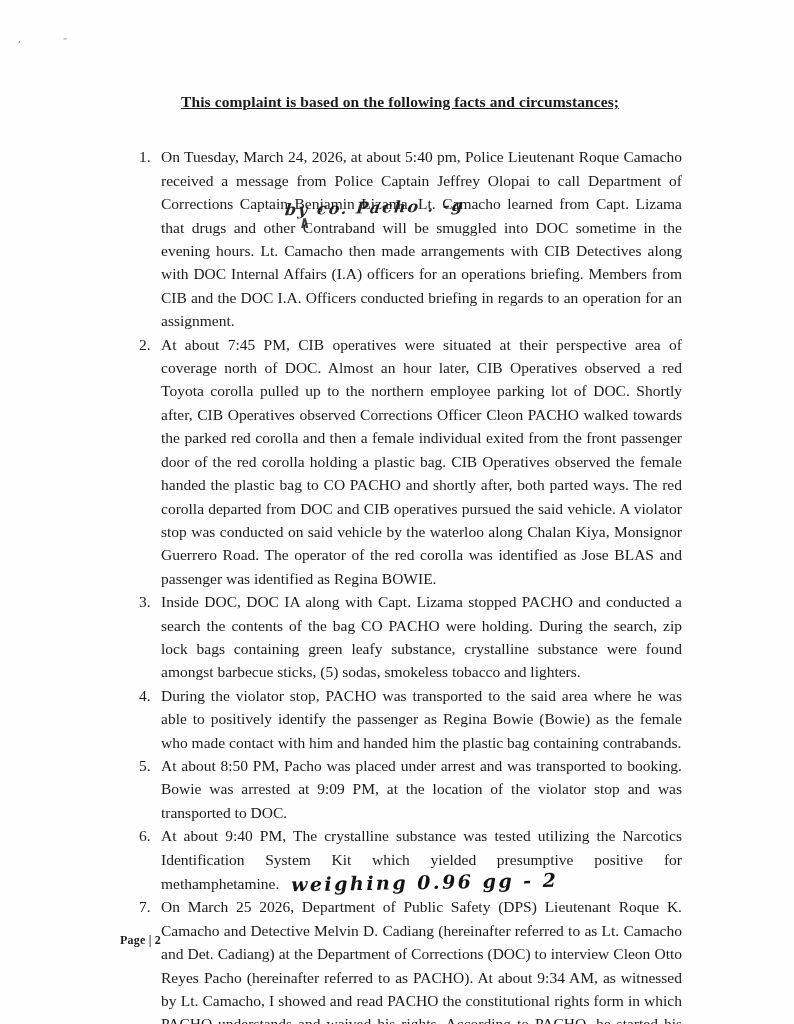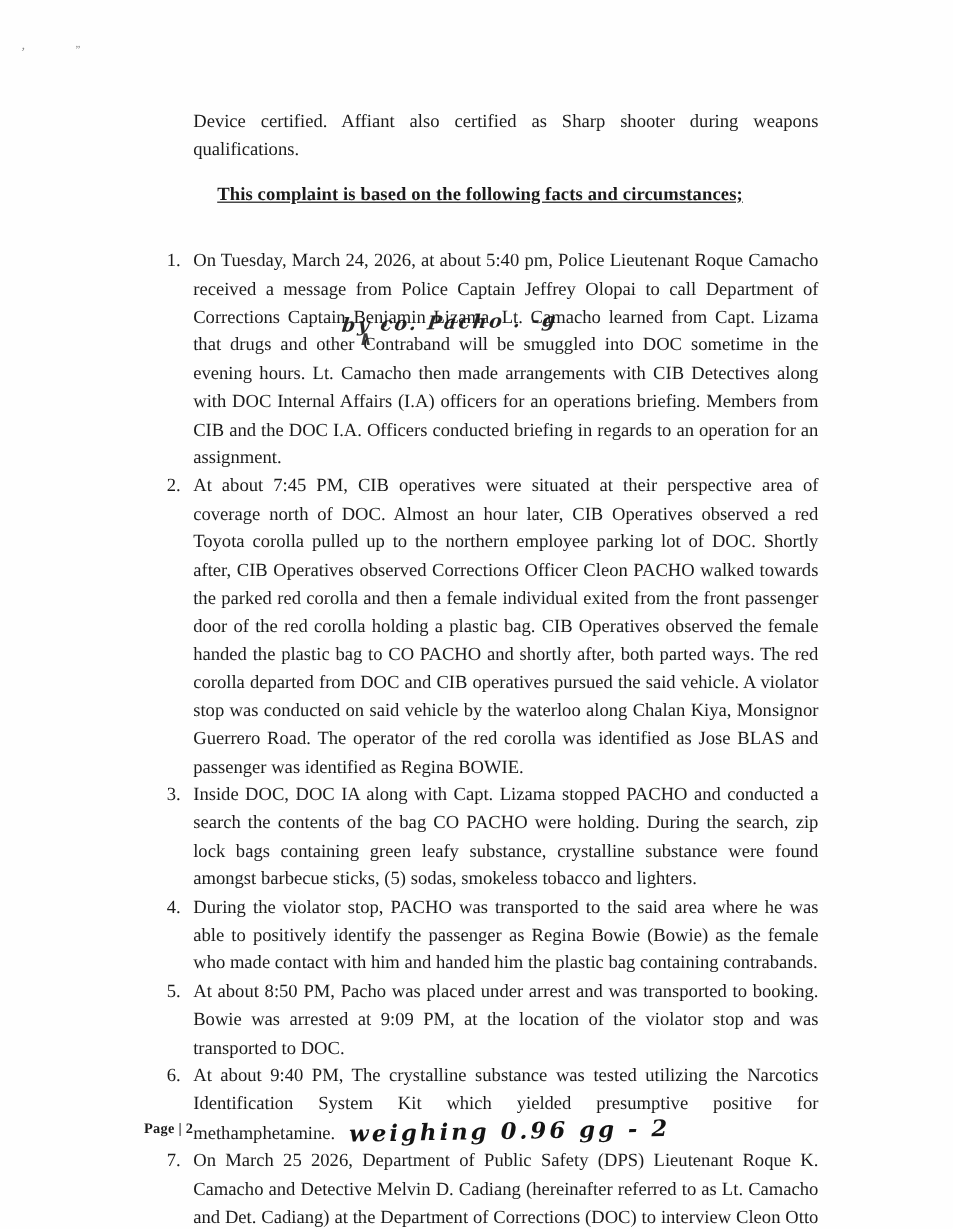--- a/index.html
+++ b/index.html
@@ -101,21 +101,20 @@
 </head>
 <body>
 
 <div class="page">
 
   <span class="scan-mark m1">’</span>
   <span class="scan-mark m2">”</span>
 
   <div class="content">
 
-    <p class="intro">Device certified. Affiant also certified as Sharp shooter during weapons qualifications.</p>
 
     <p class="heading-line">
       <span class="heading-text">This complaint is based on the following facts and circumstances;</span>
     </p>
 
     <div class="list">
 
       <div class="item">
         <span class="num">1.</span>
         <span>On Tuesday, March 24, 2026, at about 5:40 pm, Police Lieutenant Roque Camacho received a message from Police Captain Jeffrey Olopai to call Department of Corrections Captain Benjamin Lizama. Lt. Camacho learned from Capt. Lizama that drugs and other Contraband will be smuggled into DOC sometime in the evening hours. Lt. Camacho then made arrangements with CIB Detectives along with DOC Internal Affairs (I.A) officers for an operations briefing. Members from CIB and the DOC I.A. Officers conducted briefing in regards to an operation for an assignment.</span>

